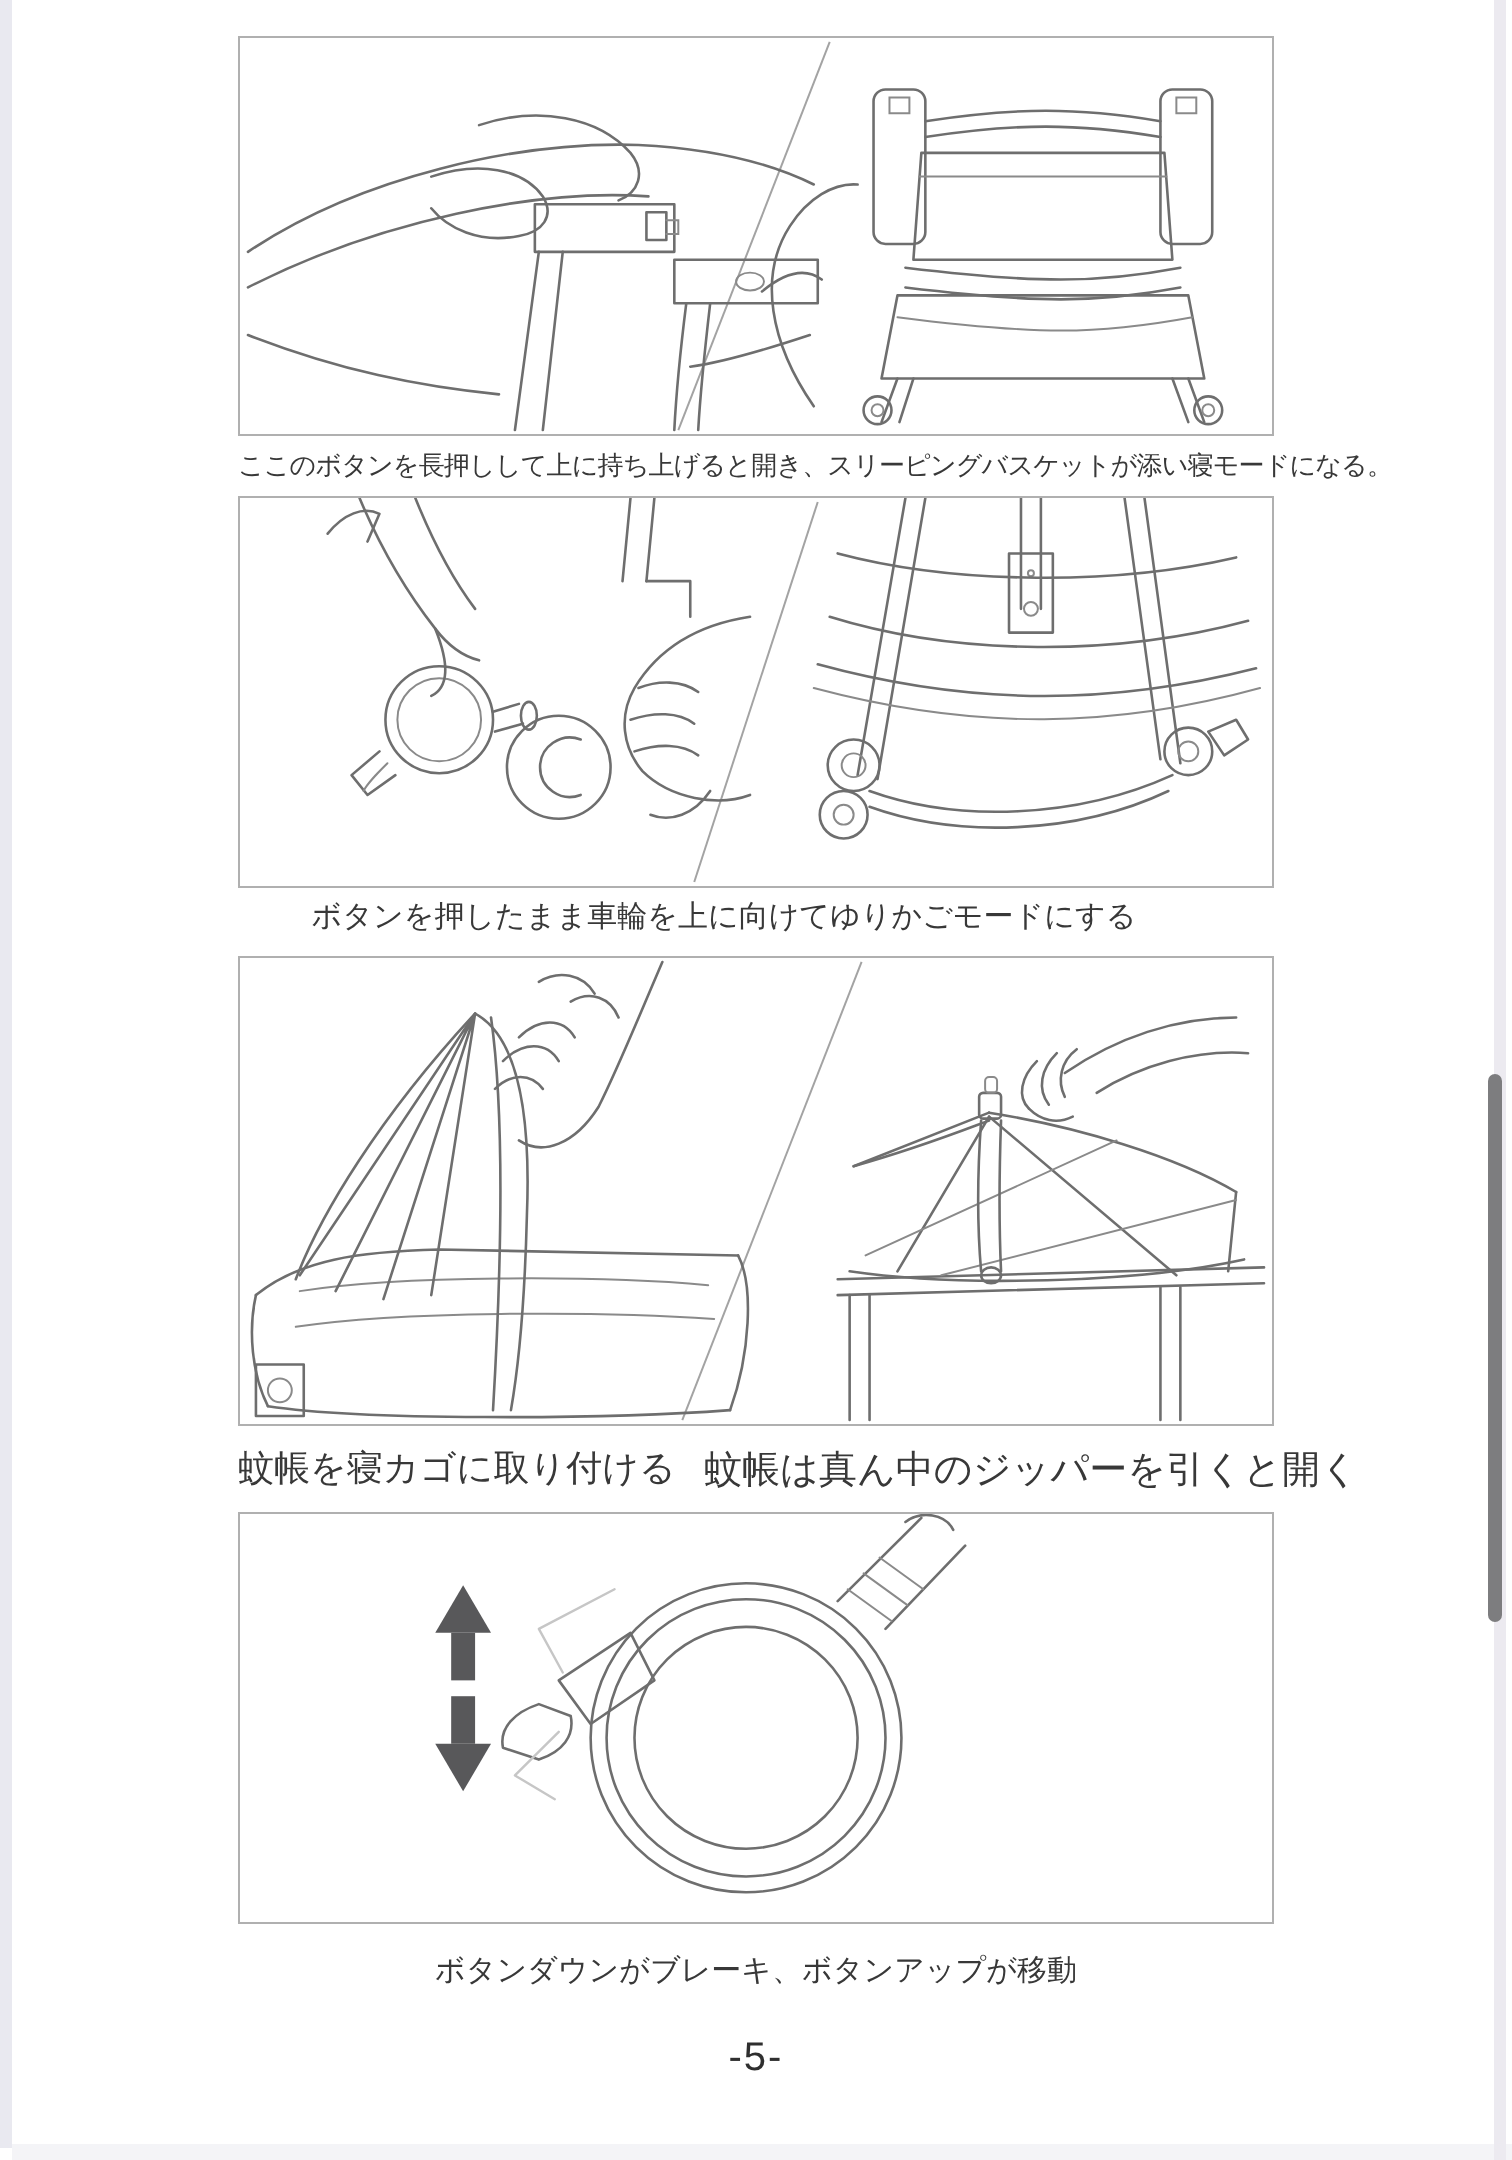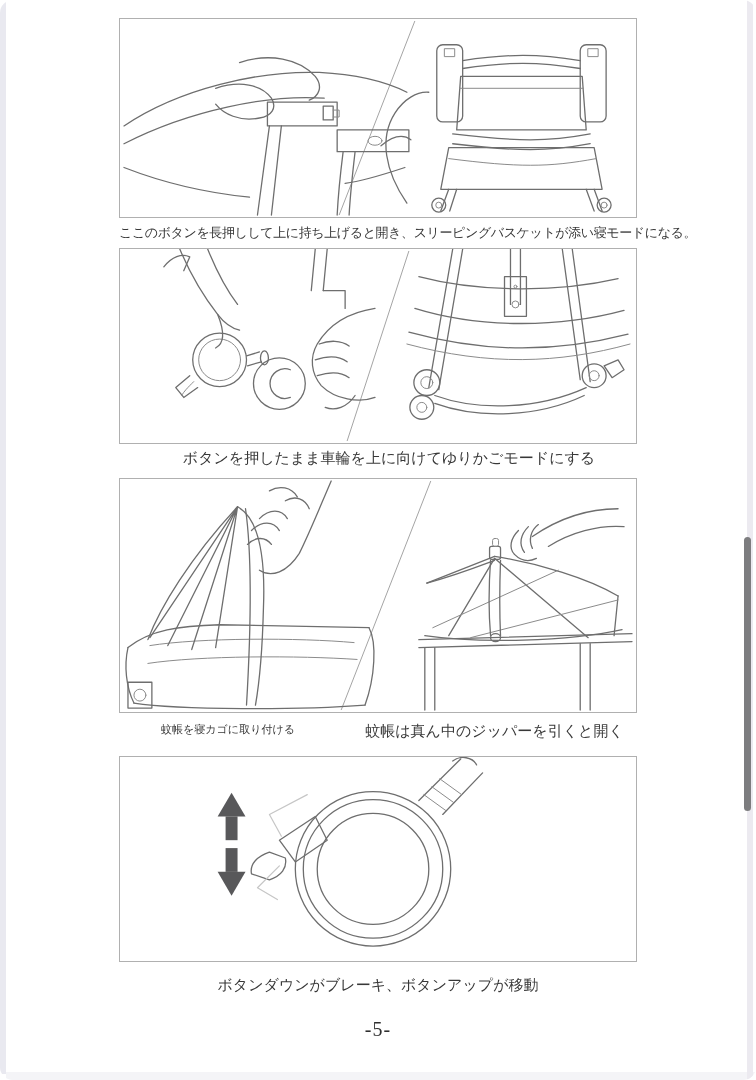--- a/index.html
+++ b/index.html
@@ -1,40 +1,40 @@
 <!DOCTYPE html>
 <html><head>
 <meta charset="utf-8">
 <style>
   html,body{margin:0;padding:0;background:#ffffff;}
   .viewport{
     position:relative;width:756px;height:1080px;overflow:hidden;
-    background:#ffffff;font-family:Liberation Serif, serif;border-radius:13px;
+    background:#ffffff;font-family:Liberation Sans, sans-serif;
   }
   .edge-left{position:absolute;left:0;top:0;width:6px;height:1074px;background:#e9e9f0;}
   .edge-bottom{position:absolute;left:6px;bottom:0;width:750px;height:8px;background:#f4f4f7;}
   .scroll-track{position:absolute;top:0;right:3px;width:6px;height:1080px;background:#eceaf0;}
   .scroll-thumb{position:absolute;top:537px;right:5px;width:7px;height:274px;background:#7d7d7f;border-radius:4px;}
   .panel-box{
     position:absolute;left:119px;width:518px;background:#fff;
     border:1.5px solid #b0b0b0;box-sizing:border-box;
   }
   .p1{top:18px;height:200px;}
   .p2{top:248px;height:196px;}
   .p3{top:478px;height:235px;}
   .p4{top:756px;height:206px;}
   .panel-box svg{display:block;width:100%;height:100%;}
   .caption{
     position:absolute;text-align:center;color:#383838;white-space:nowrap;
     font-weight:normal;
   }
   .cap1{top:224px;left:119px;width:518px;font-size:13px;letter-spacing:-0.4px;}
-  .cap2{top:449px;left:130px;width:518px;font-size:15px;}
-  .cap3l{top:722px;left:119px;width:218px;font-size:11px;}
-  .cap3r{top:722px;left:352px;width:285px;font-size:15px;}
+  .cap2{top:449px;left:103px;width:518px;font-size:15px;}
+  .cap3l{top:722px;left:119px;width:218px;font-size:18px;}
+  .cap3r{top:722px;left:352px;width:285px;font-size:19px;}
   .cap4{top:976px;left:119px;width:518px;font-size:15px;}
   .page-number{
     position:absolute;top:1018px;left:0;width:756px;text-align:center;
     font-size:20px;color:#2f2f2f;letter-spacing:1px;
   }
   .line{fill:none;stroke:#6e6e6e;stroke-width:1.3;stroke-linecap:round;stroke-linejoin:round;}
   .thin{fill:none;stroke:#8a8a8a;stroke-width:1;stroke-linecap:round;}
   .ghost{fill:none;stroke:#c6c6c6;stroke-width:1.2;stroke-linecap:round;stroke-linejoin:round;}
   .diag{fill:none;stroke:#a3a3a3;stroke-width:1;}
   .arrow{fill:#58585a;stroke:none;}

